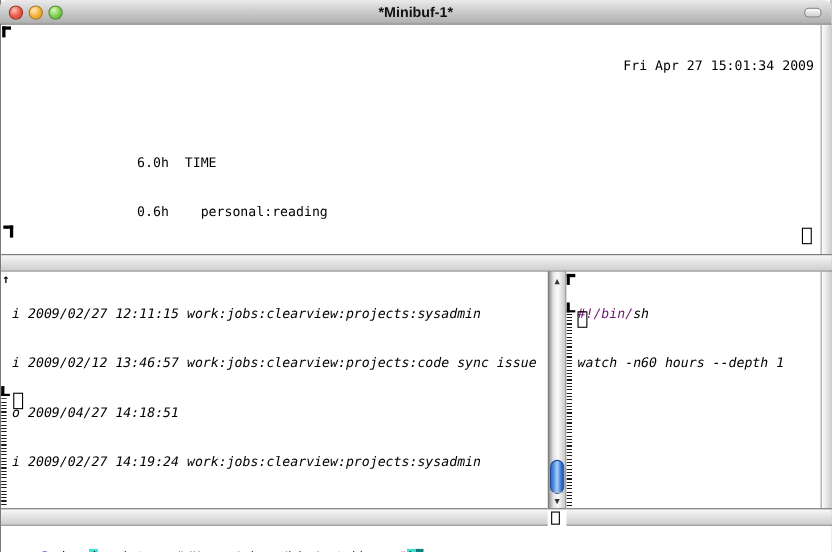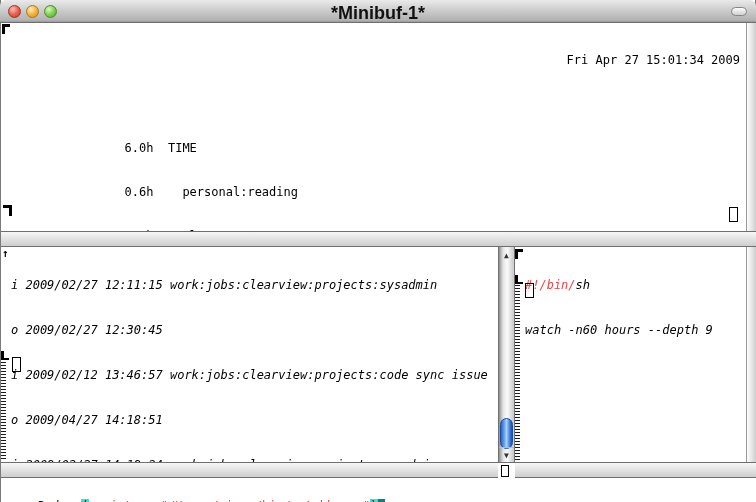--- a/index.html
+++ b/index.html
@@ -10,21 +10,21 @@
 
   
   .titlebar { position:absolute; left:-1px; top:0; width:756px; height:23px;
     background:linear-gradient(#eaeaea, #cdcdcd 45%, #b2b2b2 92%, #989898);
     border-bottom:1px solid #6e6e6e; border-radius:6px 6px 0 0; }
   .tl-btn { position:absolute; top:5px; width:13px; height:13px; border-radius:50%; }
   .tl-red    { left:8px;  background:radial-gradient(circle at 35% 30%, #ffc1b8, #ec5f50 50%, #bf3a2c); border:1px solid #9e3328; }
   .tl-yellow { left:26px; background:radial-gradient(circle at 35% 30%, #ffeebb, #f5b43d 50%, #cf8c1c); border:1px solid #a8791f; }
   .tl-green  { left:44px; background:radial-gradient(circle at 35% 30%, #dcf7c0, #7fd351 50%, #4f9e27); border:1px solid #4f8a2c; }
   .title { position:absolute; top:3px; left:0; width:100%; text-align:center;
-    font-family:"Liberation Sans", sans-serif; font-size:18px; font-weight:bold; color:#111; }
+    font-family:"Liberation Sans", sans-serif; font-size:13px; font-weight:bold; color:#111; }
   .pill { position:absolute; right:9px; top:7px; width:16px; height:9px; border-radius:5px;
     border:1px solid #858585; background:linear-gradient(#fdfdfd,#cfcfcf); }
 
   
   .mono { font-size:12px; white-space:pre; color:#000; }
   .tline { height:16px; line-height:16px; }
   .bline { height:17px; line-height:17px;font-style:italic; }
   .bold { font-weight:bold; }
 
   
@@ -68,21 +68,21 @@
     background:linear-gradient(to right,#8f8f8f,#e5e5e5 28%,#fbfbfb 55%,#cfcfcf 92%);
     border-left:1px solid #707070; border-right:1px solid #707070; }
   .sbtn { position:absolute; left:0; width:15px; height:15px; text-align:center;
     font-size:8px; line-height:15px; color:#333; }
   .sbtn-up { top:1px; } .sbtn-down { bottom:0; border-top:1px solid #bbb; }
   .sthumb { position:absolute; left:1px; top:171px; width:13px; height:31px; border-radius:7px;
     border:1px solid #1d4fa0;
     background:linear-gradient(to right,#2c63bb,#6ea7ef 32%,#a8d2fb 50%,#3a77d6 82%,#274f9e); }
 
   
-  .red { color:#ef4444; }
+  .red { color:#701a75; }
   .prompt { color:#00008b; }
   .paren { background:#40e0d0; }
   .blockcursor { display:inline-block; width:7px; height:14px; background:#0d7f7f; vertical-align:text-bottom; }
 
   .mb { position:absolute; left:0; top:478px; width:756px; height:24px; background:#fff;
     padding:4px 0 0 8px; line-height:16px; }
 </style>
 </head>
 <body>
 
@@ -116,41 +116,40 @@
     <div class="hcursor" style="left:728px; top:184px;"></div>
   </div>
   <div class="scrollstrip strip-top"></div>
 
   <div class="modeline mono ml-1">
     <span>-u:**  </span><span class="bold">*ansi-term*</span><span>   All (13,101)  </span><span>(Term: char run ⌘)</span><span>----</span><span>[play:hledger 0:00]</span><span>----------------------------------</span>
   </div>
 
   <div class="timelog-pane mono">
     <div class="bline">i 2009/02/27 12:11:15 work:jobs:clearview:projects:sysadmin</div>
-    <div class="bline">o 2009/02/27 12:30:45</div>
     <div class="bline">i 2009/02/12 13:46:57 work:jobs:clearview:projects:code sync issue</div>
     <div class="bline">o 2009/04/27 14:18:51</div>
     <div class="bline">i 2009/02/27 14:19:24 work:jobs:clearview:projects:sysadmin</div>
     
     
     <div class="fr-arrow" style="left:1px; top:1px;">↑</div>
     <div class="corner-bl" style="left:0; top:104px;"></div>
     <div class="hatch" style="left:0; top:115px; height:98px;"></div>
     <div class="hcursor" style="left:11px; top:110px;"></div>
   </div>
 
   <div class="sbar">
     <div class="sbtn sbtn-up">▲</div>
     <div class="sthumb"></div>
     <div class="sbtn sbtn-down">▼</div>
   </div>
 
   <div class="scriptpane mono">
     <div class="bline"><span class="red">#!/bin/</span><span>sh</span></div>
-    <div class="bline">watch -n60 hours --depth 9</div>
+    <div class="bline">watch -n60 hours --depth 1</div>
     <div class="corner-tl" style="left:0; top:2px;"></div>
     <div class="corner-bl" style="left:0; top:28px;"></div>
     <div class="hatch" style="left:0; top:38px; height:175px;"></div>
     <div class="hcursor" style="left:10px; top:36px;"></div>
   </div>
   <div class="scrollstrip strip-bottom"></div>
 
   <div class="modeline mono ml-left">
     <span>--:--  </span><span class="bold">current.timelog</span><span>   Bot (3726,0)  </span><span>darcs/edited  </span><span>(Fundamental ⌘)</span>
   </div>

